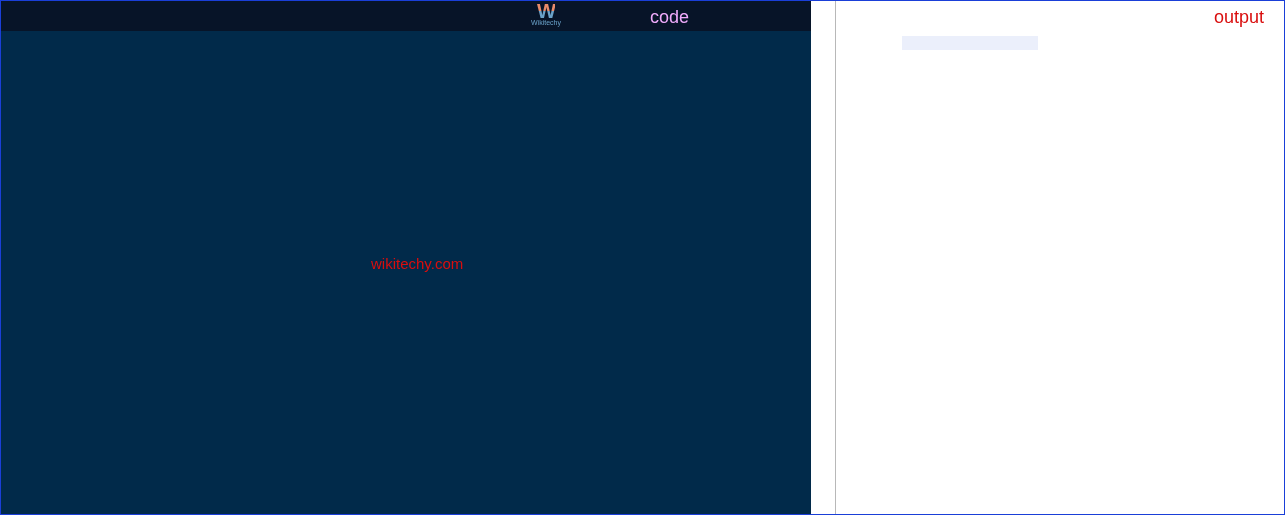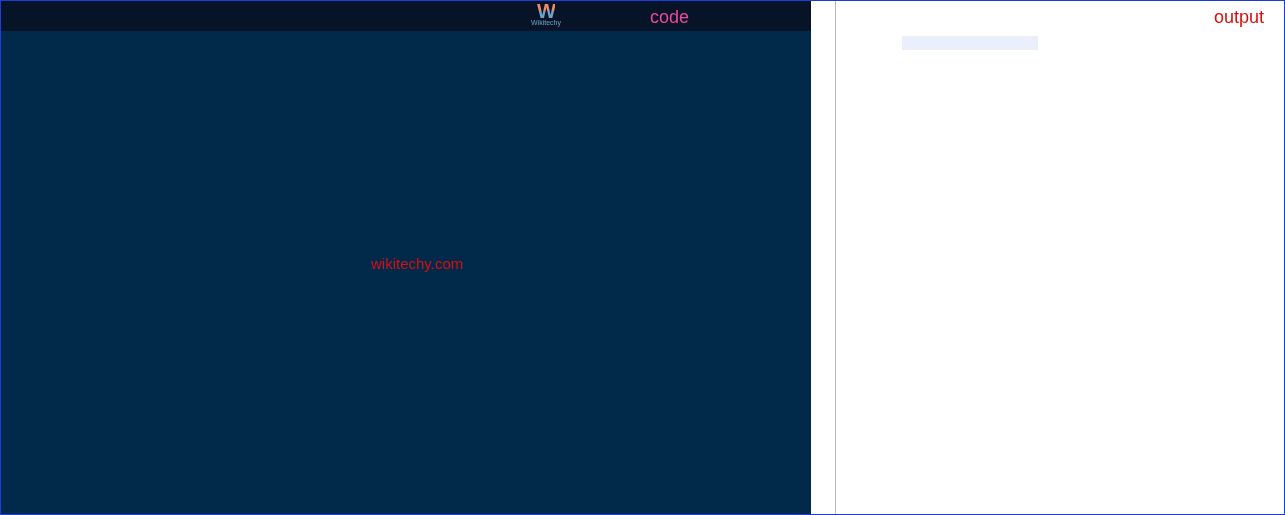--- a/index.html
+++ b/index.html
@@ -53,21 +53,21 @@
   }
   .logo-sub {
     font-size: 7px;
     color: #6aa2c9;
     margin-top: -2px;
   }
   .code-label {
     position: absolute;
     left: 649px;
     top: 6px;
-    color: #ec4899;
+    color: #f0abfc;
     font-size: 18px;
     text-align: center;
   }
   .code-body {
     flex: 1;
     position: relative;
   }
   .watermark {
     position: absolute;
     left: 370px;

